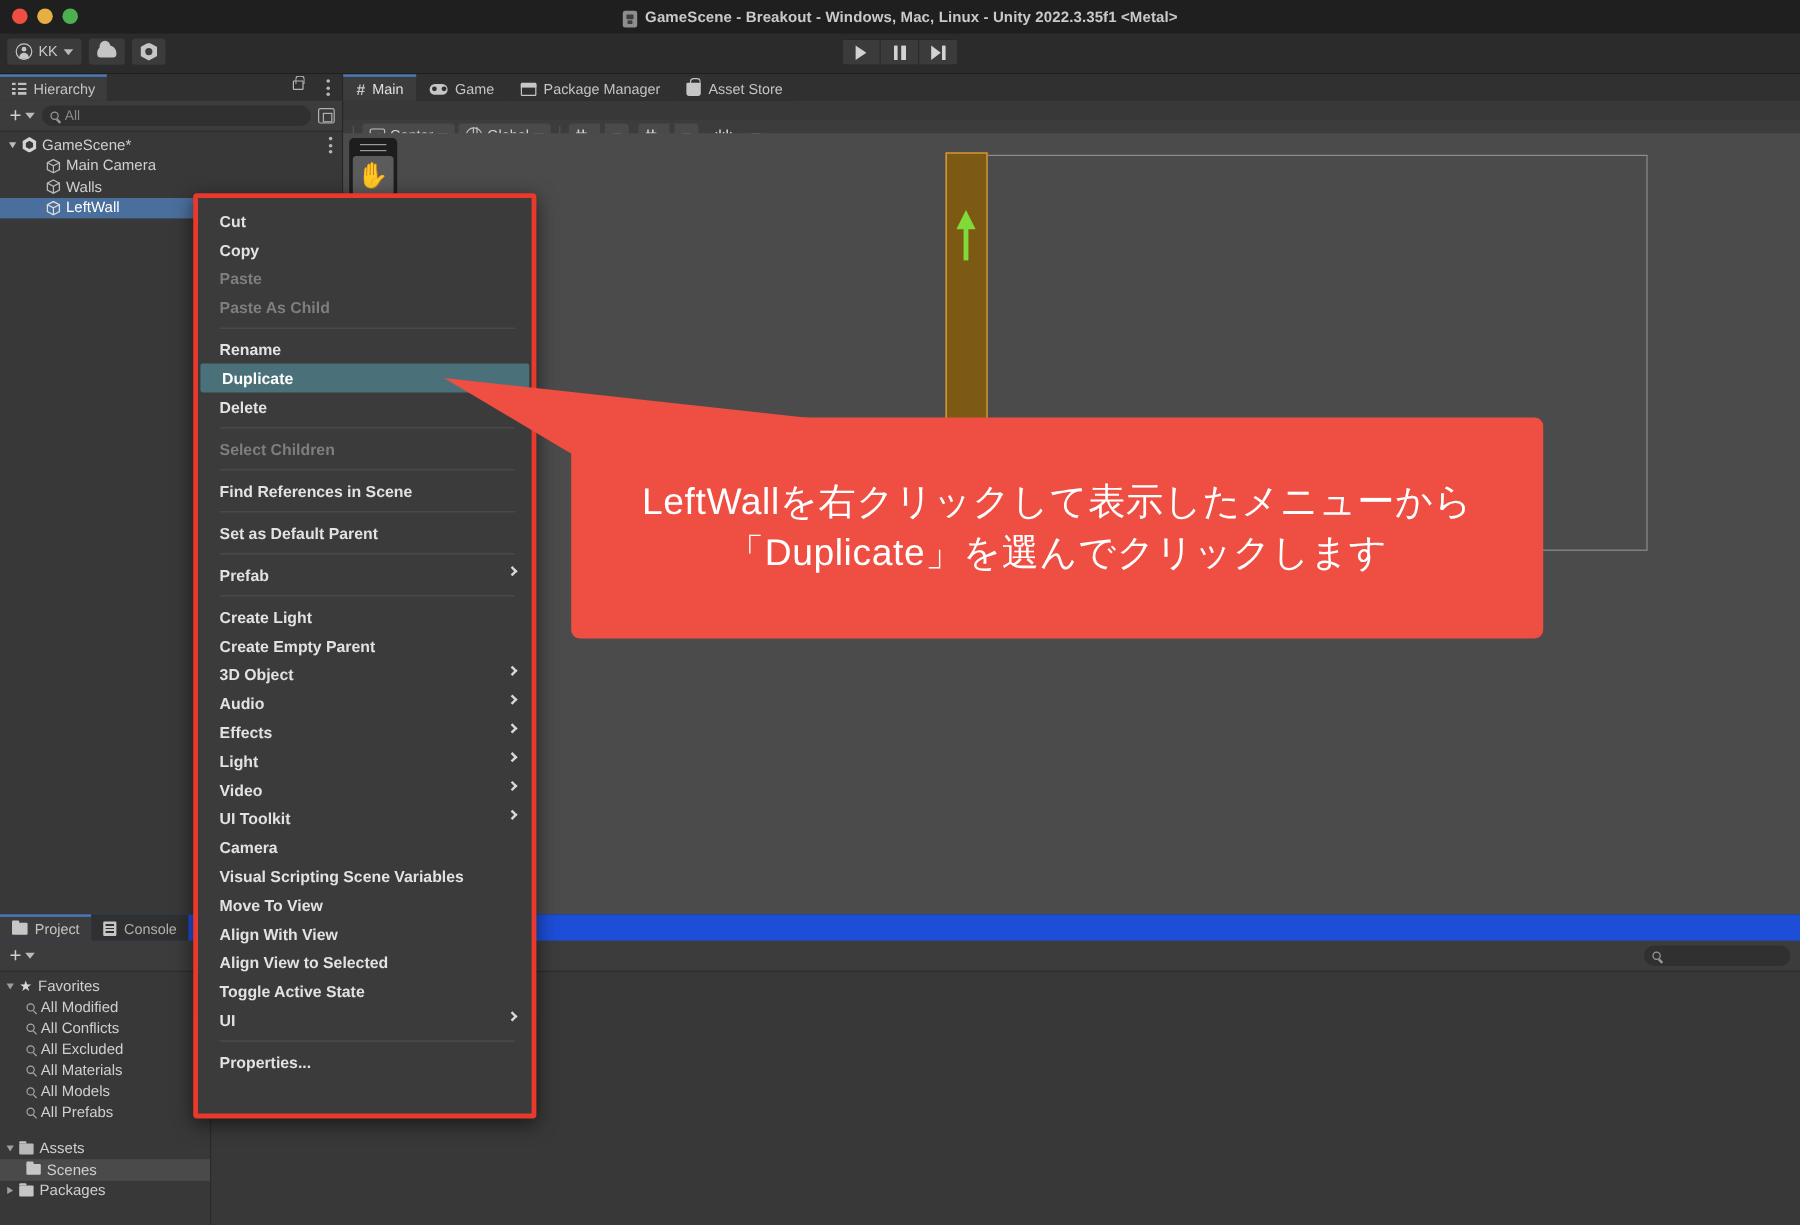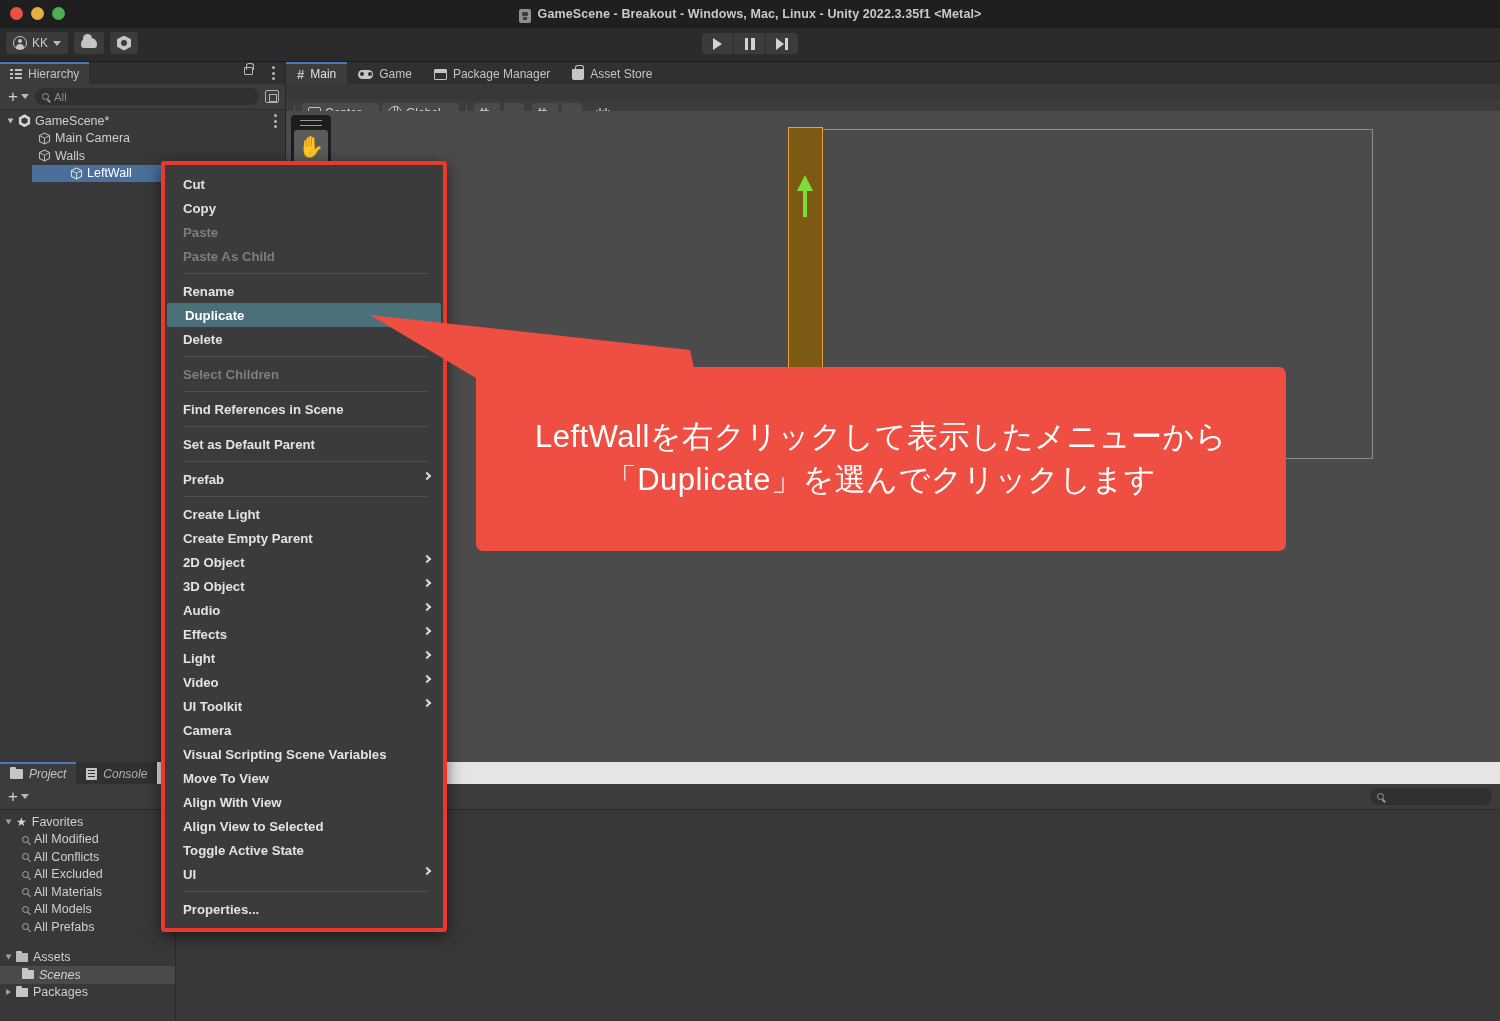--- a/index.html
+++ b/index.html
@@ -294,21 +294,21 @@
     content:""; position:absolute; left:-6px; top:-14px; width:0; height:0;
     border-left: 8px solid transparent; border-right: 8px solid transparent;
     border-bottom: 16px solid #7fdb3a;
   }
 
   
   .project {
     position: absolute; left: 0; top: 762px; width: 1500px; height: 259px;
     background: #383838;
   }
-  .proj-tabbar { height: 22px; background: #e5e5e5; display: flex; font-style: italic; }
+  .proj-tabbar { height: 22px; background: #1d4ed8; display: flex; }
   .folder-ic {
     width: 13px; height: 10px; background: #c6c6c6; border-radius: 1px; position: relative;
   }
   .folder-ic::before {
     content:""; position:absolute; left:0; top:-2.5px; width:6px; height:3px;
     background:#c6c6c6; border-radius: 1px 1px 0 0;
   }
   .console-ic {
     width: 11px; height: 12px; background: #c6c6c6; border-radius: 1px; position: relative;
   }
@@ -368,21 +368,21 @@
   .mi.hl { background: #4a7179; color: #ffffff; margin: 0 2px; border-radius: 2px; }
   .mi .chev {
     position: absolute; right: 13px; top: 6px;
     width: 6px; height: 6px; border-right: 2px solid #d8d8d8;
     border-top: 2px solid #d8d8d8; transform: rotate(45deg);
   }
   .msep { height: 1px; background: #4e4e4e; margin: 5px 14px 5px 18px; }
 
   
   .callout {
-    position: absolute; left: 476px; top: 367px; width: 810px; height: 184px;
+    position: absolute; left: 476px; top: 348px; width: 810px; height: 184px;
     background: #ef4e42; border-radius: 7px; z-index: 50;
     display: flex; flex-direction: column; align-items: center; justify-content: center;
     color: #fff; font-size: 31px; line-height: 1.38; letter-spacing: 0.5px;
     text-align: center;
   }
   .callout-tail {
     position: absolute; z-index: 49; left: 370px; top: 300px;
     width: 330px; height: 130px;
   }
 </style>
@@ -476,21 +476,21 @@
       </div>
       <div class="trow" style="padding-left:38px;">
         <span class="cube-ic">
           <svg width="13" height="13" viewBox="0 0 13 13">
               <path d="M6.5 1 L11.5 3.6 L11.5 9.4 L6.5 12 L1.5 9.4 L1.5 3.6 Z" fill="none" stroke="#b8b8b8" stroke-width="1.1"></path>
               <path d="M1.5 3.6 L6.5 6.2 L11.5 3.6 M6.5 6.2 L6.5 12" fill="none" stroke="#b8b8b8" stroke-width="1"></path>
             </svg>
         </span>
         <span class="go-label">Walls</span>
       </div>
-      <div class="trow selected" style="padding-left:38px;margin-left:32px;">
+      <div class="trow selected" style="padding-left:38px;">
         <span class="cube-ic">
           <svg width="13" height="13" viewBox="0 0 13 13">
               <path d="M6.5 1 L11.5 3.6 L11.5 9.4 L6.5 12 L1.5 9.4 L1.5 3.6 Z" fill="none" stroke="#dcdcdc" stroke-width="1.1"></path>
               <path d="M1.5 3.6 L6.5 6.2 L11.5 3.6 M6.5 6.2 L6.5 12" fill="none" stroke="#dcdcdc" stroke-width="1"></path>
             </svg>
         </span>
         <span class="go-label">LeftWall</span>
       </div>
     </div>
   </div>
@@ -626,21 +626,21 @@
         <div class="prow indent">
           <span class="mag-sm"></span>
           <span>All Prefabs</span>
         </div>
         <div style="height:13px;"></div>
         <div class="prow">
           <span class="tri-sm"></span>
           <span class="fold-sm open"></span>
           <span>Assets</span>
         </div>
-        <div class="prow sel" style="padding-left:22px;font-style:italic;">
+        <div class="prow sel" style="padding-left:22px;">
           <span class="fold-sm"></span>
           <span>Scenes</span>
         </div>
         <div class="prow">
           <span class="tri-sm closed"></span>
           <span class="fold-sm"></span>
           <span>Packages</span>
         </div>
       </div>
       <div class="proj-right"></div>
@@ -693,24 +693,20 @@
           <span class="chev"></span>
         </div>
       <div class="msep"></div>
       <div class="mi">
           <span>Create Light</span>
         </div>
       <div class="mi">
           <span>Create Empty Parent</span>
         </div>
       <div class="mi">
-          <span>2D Object</span>
-          <span class="chev"></span>
-        </div>
-      <div class="mi">
           <span>3D Object</span>
           <span class="chev"></span>
         </div>
       <div class="mi">
           <span>Audio</span>
           <span class="chev"></span>
         </div>
       <div class="mi">
           <span>Effects</span>
           <span class="chev"></span>

